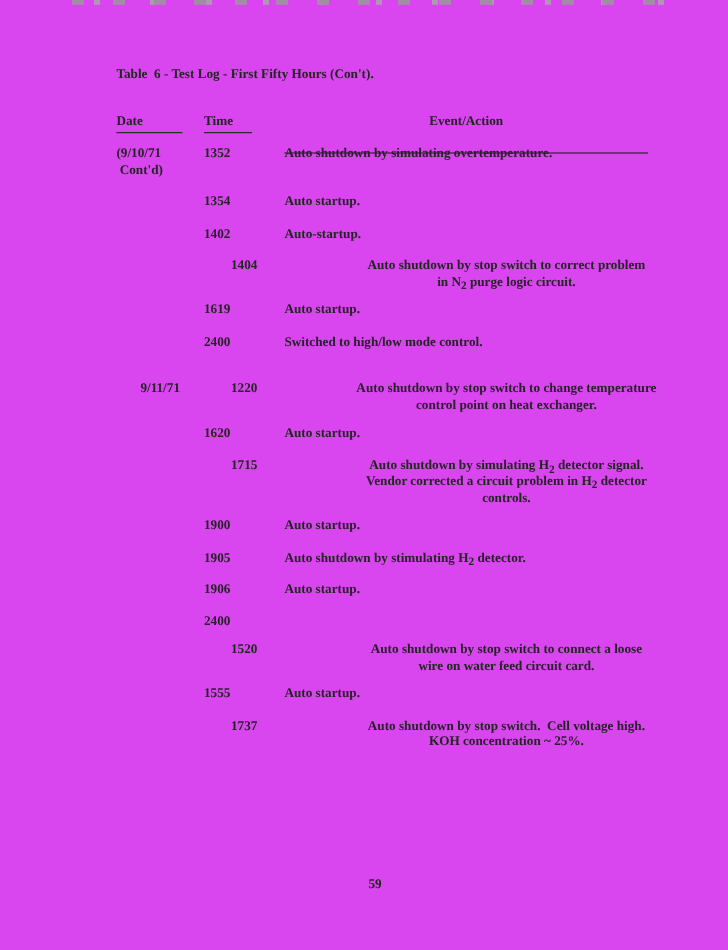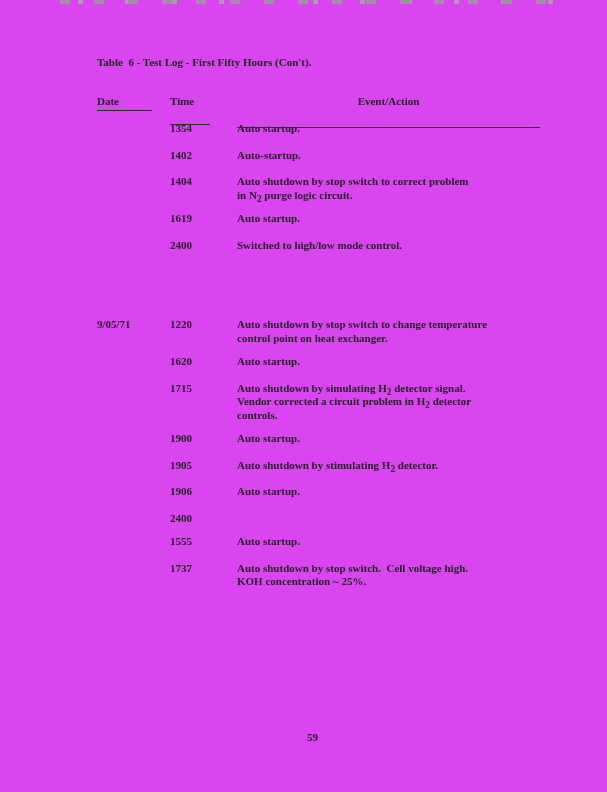--- a/index.html
+++ b/index.html
@@ -46,42 +46,42 @@
   .h-date {
     width: 55px;
     margin-right: 18px;
     border-bottom: 1.5px solid #2b2b2b;
     padding-bottom: 3px;
   }
   .h-time {
     width: 40px;
     margin-right: 27px;
     border-bottom: 1.5px solid #2b2b2b;
-    padding-bottom: 17px;
+    padding-bottom: 3px;
   }
   .h-event {
     width: 303px;
     text-align: center;
     border-bottom: 1.5px solid #2b2b2b;
     padding-bottom: 20px;
   }
   .section {
     position: absolute;
     left: 97px;
     width: 510px;
   }
   #sections .section:nth-of-type(1) { top: 122px; }
   #sections .section:nth-of-type(2) { top: 318px; }
   #sections .section:nth-of-type(3) { top: 535px; }
   .row {
     display: flex;
     line-height: 13.5px;
     margin-bottom: 13px;
   }
-  .row.multi { margin-bottom: 10px; }
+  .row.multi { margin-bottom: 10px; text-align: center; }
   .cell { white-space: pre-wrap; }
   .cell.date { width: 73px; flex: none; }
   .cell.time { width: 67px; flex: none; }
   .cell.event { flex: 1; }
   sub {
     font-size: 0.85em;
     vertical-align: -0.32em;
     line-height: 0;
   }
   .pagenum {
@@ -101,20 +101,26 @@
 
   <div class="header">
     <span class="h-date">Date</span>
     <span class="h-time">Time</span>
     <span class="h-event">Event/Action</span>
   </div>
 
   <div id="sections">
       <div class="section">
         <div class="row">
+          <div class="cell date">(9/10/71
+ Cont'd)</div>
+          <div class="cell time">1352</div>
+          <div class="cell event">Auto shutdown by simulating overtemperature.</div>
+        </div>
+        <div class="row">
           <div class="cell date"></div>
           <div class="cell time">1354</div>
           <div class="cell event">Auto startup.</div>
         </div>
         <div class="row">
           <div class="cell date"></div>
           <div class="cell time">1402</div>
           <div class="cell event">Auto-startup.</div>
         </div>
         <div class="row multi">
@@ -129,21 +135,21 @@
           <div class="cell event">Auto startup.</div>
         </div>
         <div class="row">
           <div class="cell date"></div>
           <div class="cell time">2400</div>
           <div class="cell event">Switched to high/low mode control.</div>
         </div>
       </div>
       <div class="section">
         <div class="row multi">
-          <div class="cell date">9/05/71</div>
+          <div class="cell date">9/11/71</div>
           <div class="cell time">1220</div>
           <div class="cell event">Auto shutdown by stop switch to change temperature
 control point on heat exchanger.</div>
         </div>
         <div class="row">
           <div class="cell date"></div>
           <div class="cell time">1620</div>
           <div class="cell event">Auto startup.</div>
         </div>
         <div class="row multi">
@@ -167,20 +173,26 @@
           <div class="cell date"></div>
           <div class="cell time">1906</div>
           <div class="cell event">Auto startup.</div>
         </div>
         <div class="row">
           <div class="cell date"></div>
           <div class="cell time">2400</div>
         </div>
       </div>
       <div class="section">
+        <div class="row multi">
+          <div class="cell date"></div>
+          <div class="cell time">1520</div>
+          <div class="cell event">Auto shutdown by stop switch to connect a loose
+wire on water feed circuit card.</div>
+        </div>
         <div class="row">
           <div class="cell date"></div>
           <div class="cell time">1555</div>
           <div class="cell event">Auto startup.</div>
         </div>
         <div class="row multi">
           <div class="cell date"></div>
           <div class="cell time">1737</div>
           <div class="cell event">Auto shutdown by stop switch.  Cell voltage high.
 KOH concentration ~ 25%.</div>

